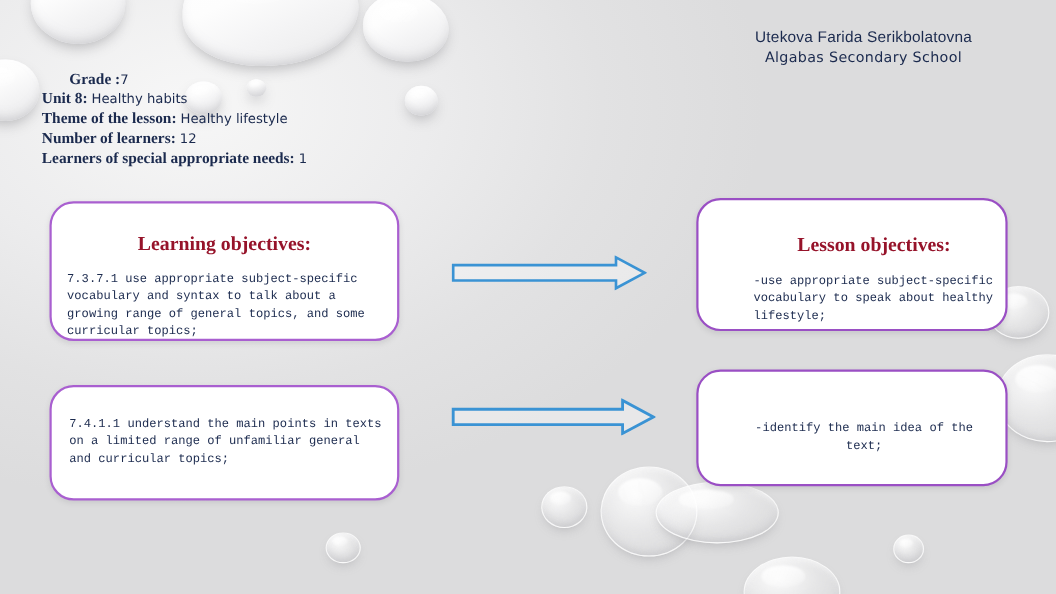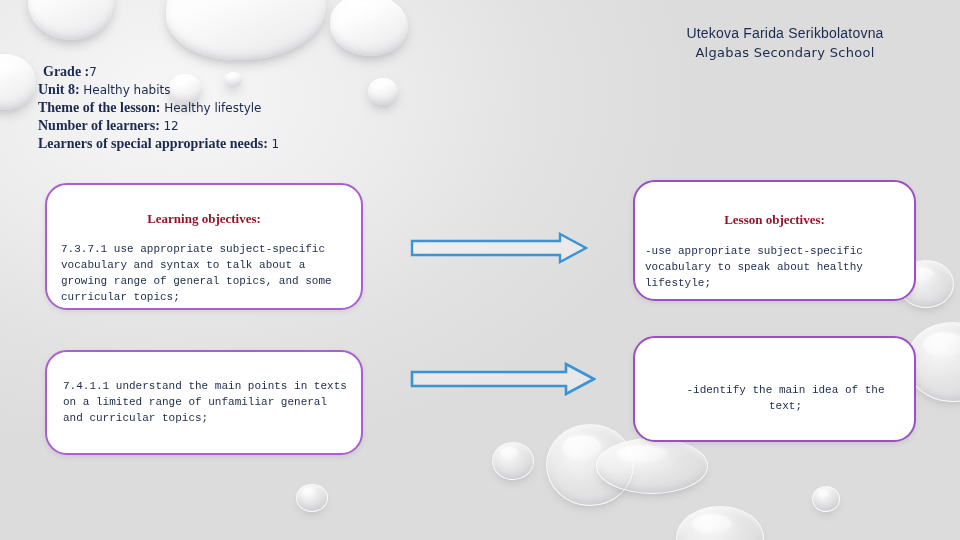--- a/index.html
+++ b/index.html
@@ -92,56 +92,56 @@
     font-family: "Liberation Serif", serif;
     font-weight: bold;
     font-size: 14px;
     color: #1b2a4e;
   }
   #lesson-meta .meta-value {
     font-family: "DejaVu Sans", sans-serif;
     font-size: 12px;
     color: #1b2a4e;
   }
-  #lesson-meta .meta-row.first .meta-label { padding-left: 5px; }
+  #lesson-meta .meta-row.first .meta-label { padding-left: 5px; margin-left: 20px; }
 
   
   .obj-box {
     position: absolute;
     background: #ffffff;
     border: 2px solid #9a4fc4;
     border-radius: 22px;
     box-sizing: border-box;
     box-shadow: 0 2px 5px rgba(120,120,130,0.18);
   }
   .obj-box.light-border { border-color: #a95fd0; }
   .box-title {
     font-family: "Liberation Serif", serif;
     font-weight: bold;
-    font-size: 13px;
+    font-size: 18px;
     color: #96132a;
     text-align: center;
     margin: 0;
   }
   .box-body {
     font-family: Liberation Mono, monospace;
     font-size: 11px;
     color: #1b2a4e;
     line-height: 16px;
     margin: 0;
   }
 
   #box-learning-objectives { left: 45px;  top: 183px; width: 318px; height: 127px; }
   #box-learning-objectives .box-title { margin-top: 26px; }
   #box-learning-objectives .box-body  { margin-top: 14px; padding: 0 11px 0 14px; text-align: left; }
 
   #box-learning-objectives-2 { left: 45px; top: 336px; width: 318px; height: 105px; margin-top: 14px; }
   #box-learning-objectives-2 .box-body { margin-top: 26px; padding: 0 14px 0 16px; text-align: left; }
 
-  #box-lesson-objectives { left: 633px; top: 180px; width: 283px; height: 121px; }
+  #box-lesson-objectives { left: 633px; top: 180px; width: 283px; height: 121px; padding-left: 40px; }
   #box-lesson-objectives .box-title { margin-top: 30px; }
   #box-lesson-objectives .box-body  { margin-top: 15px; padding: 0 10px; text-align: left; }
 
   #box-lesson-objectives-2 { left: 633px; top: 336px; width: 283px; height: 106px; padding-left: 22px; }
   #box-lesson-objectives-2 .box-body { margin-top: 44px; padding: 0 12px; text-align: center; }
 
   
   .arrow-svg { position: absolute; }
   #arrow-top    { left: 410px; top: 232px; }
   #arrow-bottom { left: 410px; top: 362px; }

